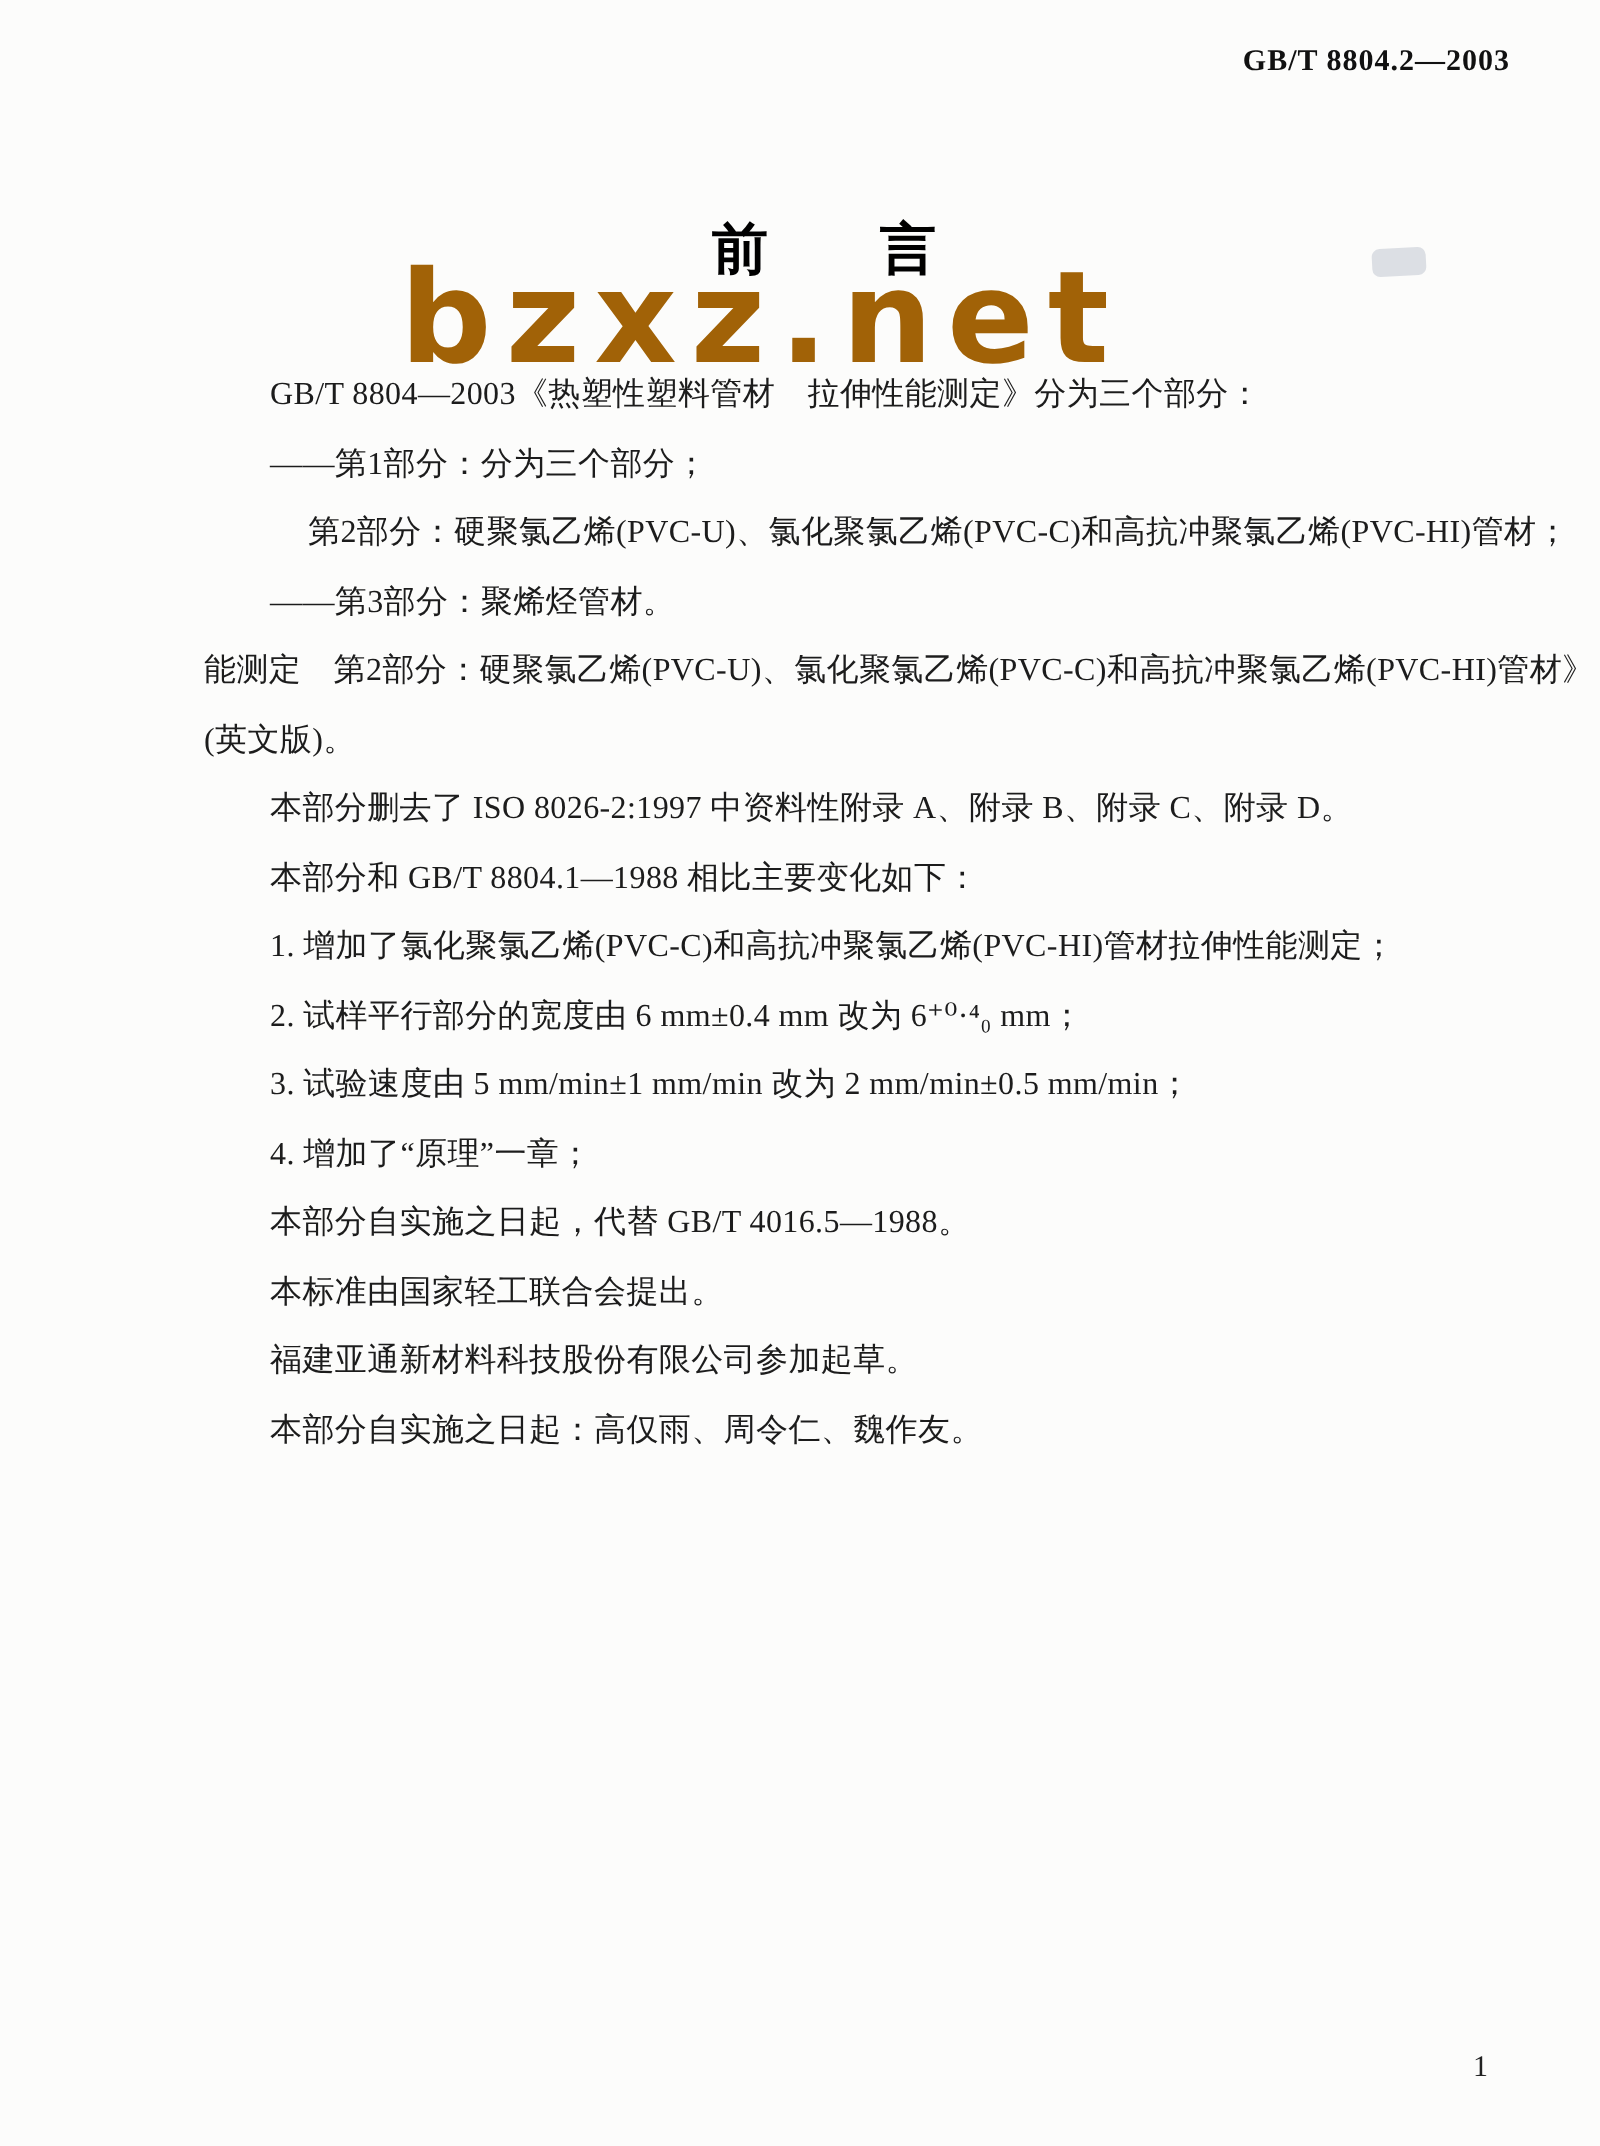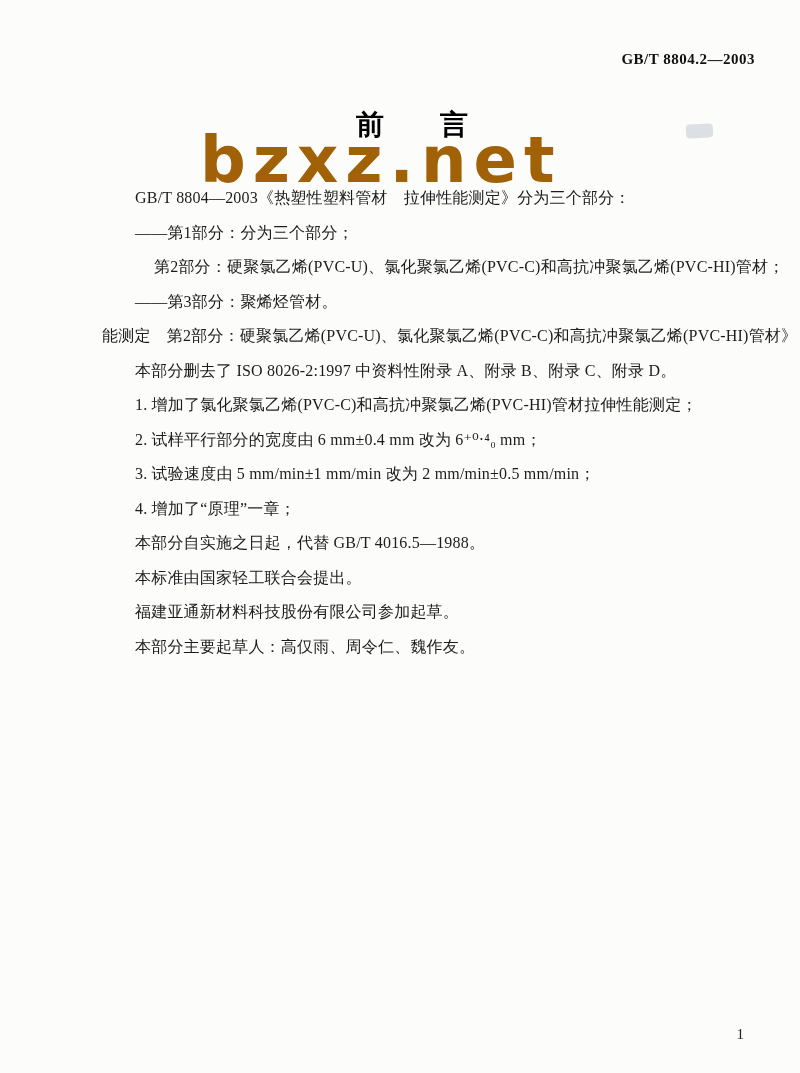--- a/index.html
+++ b/index.html
@@ -7,21 +7,21 @@
     position:relative;
     width:800px;height:1073px;
     margin:0 auto;
     background:#fcfcfb;
     overflow:hidden;
     font-family:"Liberation Serif","DejaVu Serif",serif;
     color:#1c1c1c;
   }
   .doc-code{
     position:absolute;
-    top:51px;right:45px;
+    top:23px;right:45px;
     font-size:15px;
     font-weight:bold;
     letter-spacing:0.5px;
     color:#111;
   }
   .title{
     position:absolute;
     top:94px;left:0;
     width:100%;
     margin:12px;
@@ -85,26 +85,28 @@
   <div class="smudge"></div>
 
   <h1 class="title">前　　言</h1>
 
   <div class="body">
     <p class="indent">GB/T 8804—2003《热塑性塑料管材　拉伸性能测定》分为三个部分：</p>
     <p class="indent">——第1部分：分为三个部分；</p>
     <p class="indent2">第2部分：硬聚氯乙烯(PVC-U)、氯化聚氯乙烯(PVC-C)和高抗冲聚氯乙烯(PVC-HI)管材；</p>
     <p class="indent">——第3部分：聚烯烃管材。</p>
     <p>能测定　第2部分：硬聚氯乙烯(PVC-U)、氯化聚氯乙烯(PVC-C)和高抗冲聚氯乙烯(PVC-HI)管材》</p>
+    <p>(英文版)。</p>
     <p class="indent">本部分删去了 ISO 8026-2:1997 中资料性附录 A、附录 B、附录 C、附录 D。</p>
+    <p class="indent">本部分和 GB/T 8804.1—1988 相比主要变化如下：</p>
     <p class="indent">1. 增加了氯化聚氯乙烯(PVC-C)和高抗冲聚氯乙烯(PVC-HI)管材拉伸性能测定；</p>
     <p class="indent">2. 试样平行部分的宽度由 6 mm±0.4 mm 改为 6⁺⁰·⁴₀ mm；</p>
     <p class="indent">3. 试验速度由 5 mm/min±1 mm/min 改为 2 mm/min±0.5 mm/min；</p>
     <p class="indent">4. 增加了“原理”一章；</p>
     <p class="indent">本部分自实施之日起，代替 GB/T 4016.5—1988。</p>
     <p class="indent">本标准由国家轻工联合会提出。</p>
     <p class="indent">福建亚通新材料科技股份有限公司参加起草。</p>
-    <p class="indent">本部分主要起草人：高仅雨、周令仁、魏作友。</p>
+    <p class="indent">本部分自实施之日起：高仅雨、周令仁、魏作友。</p>
   </div>
 
   <div class="page-number">1</div>
 
 </div>
 
 </body></html>

